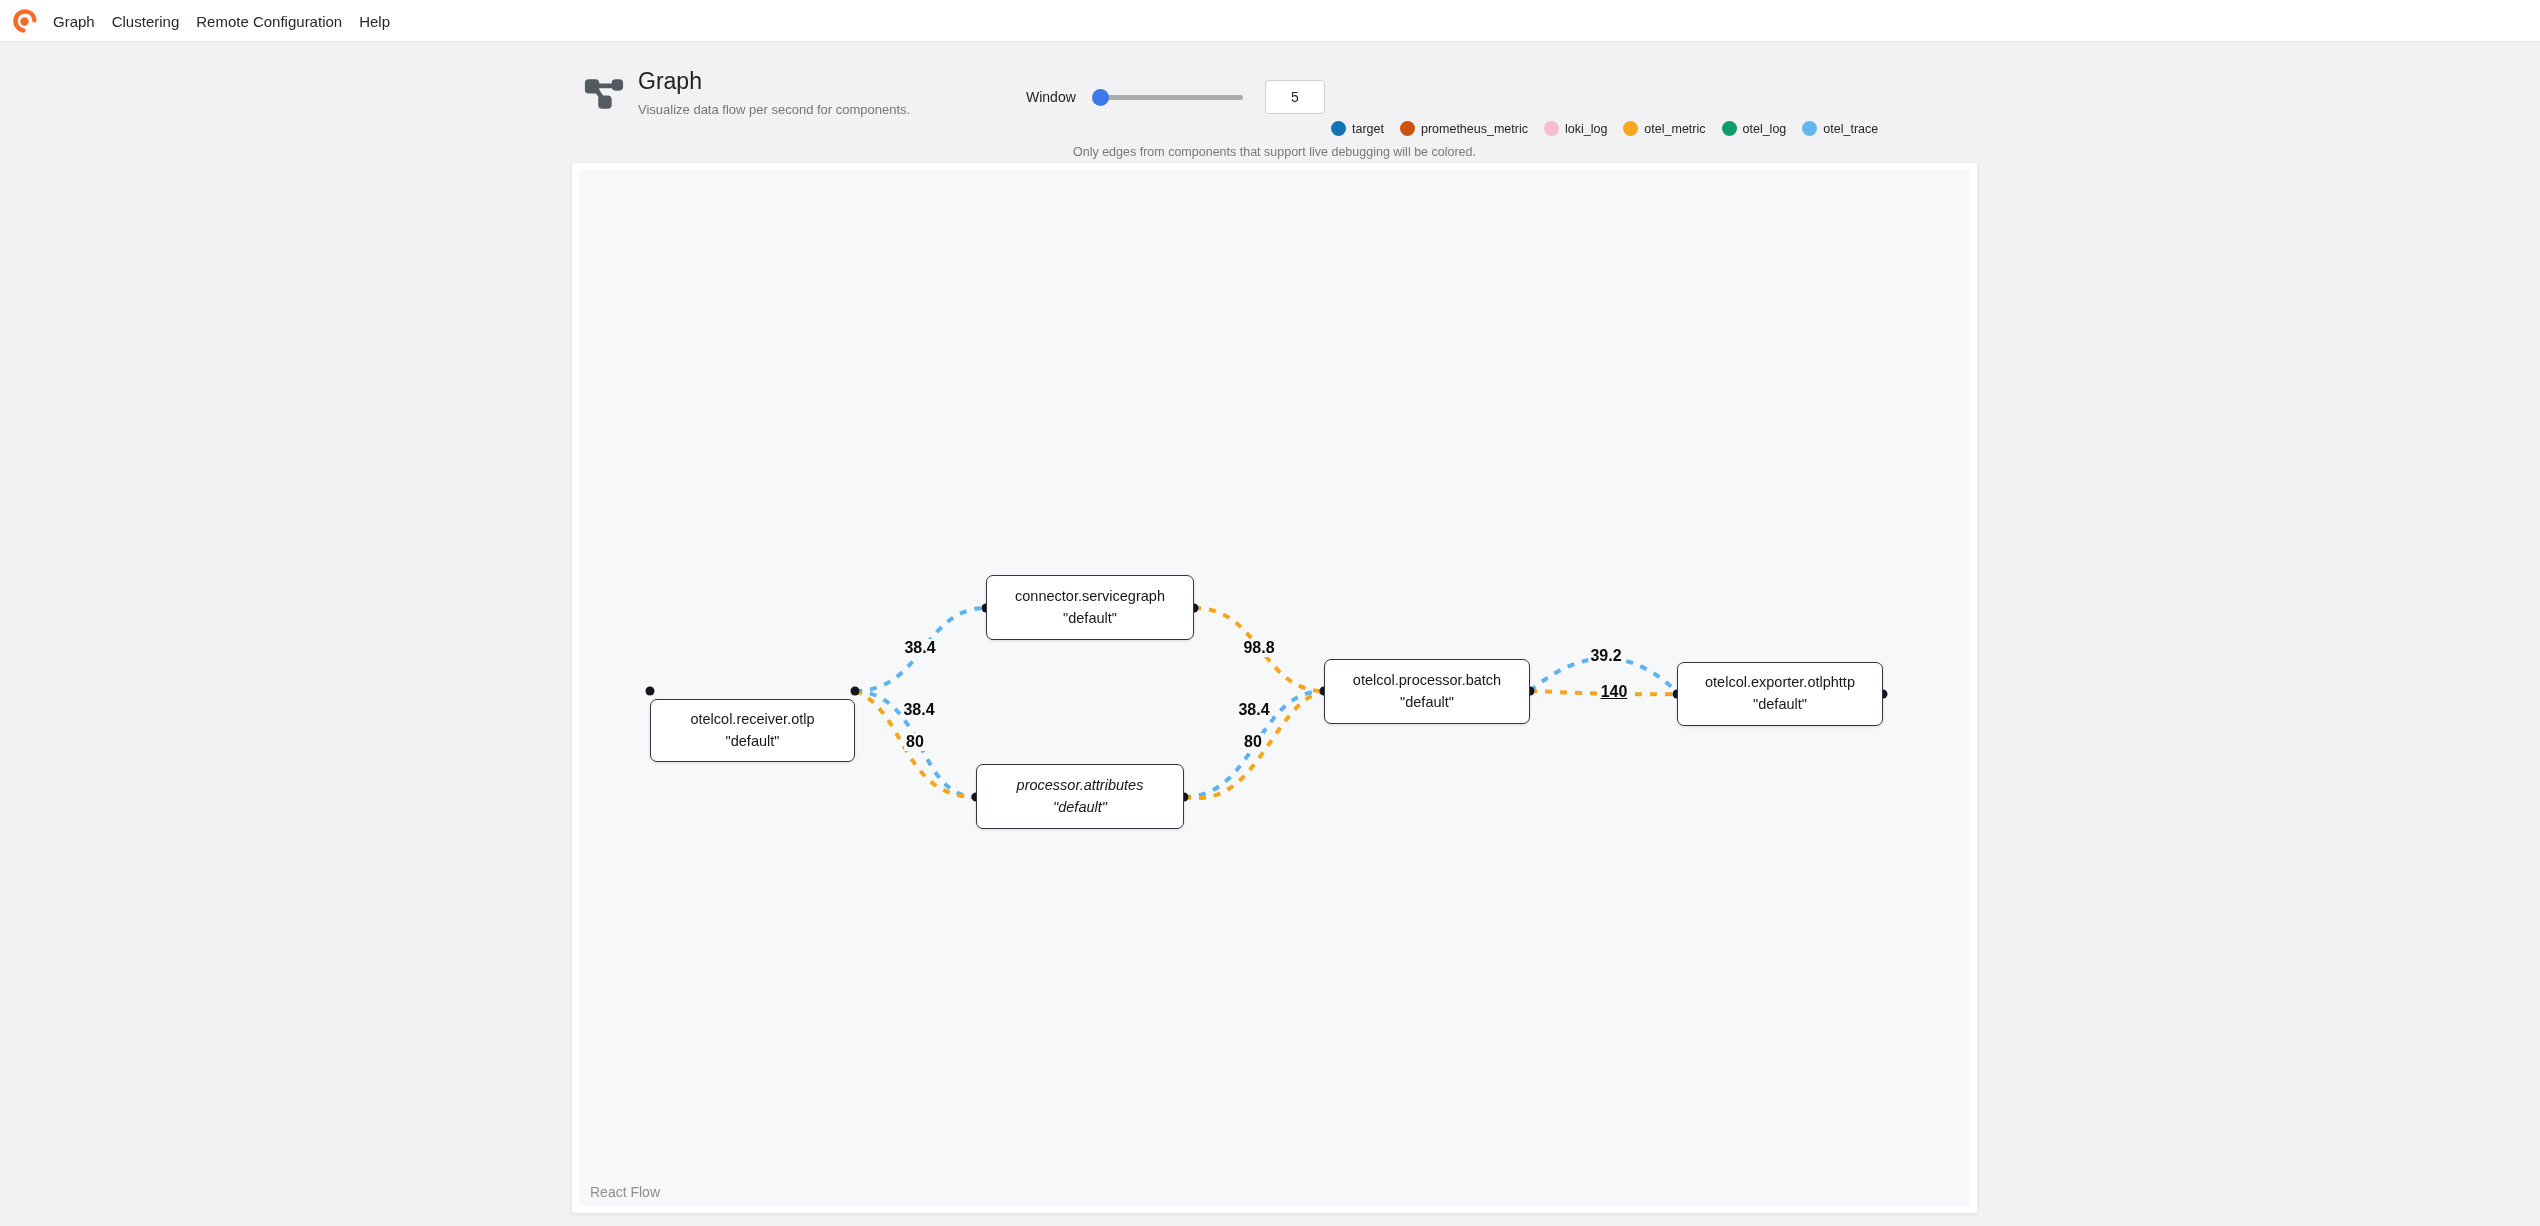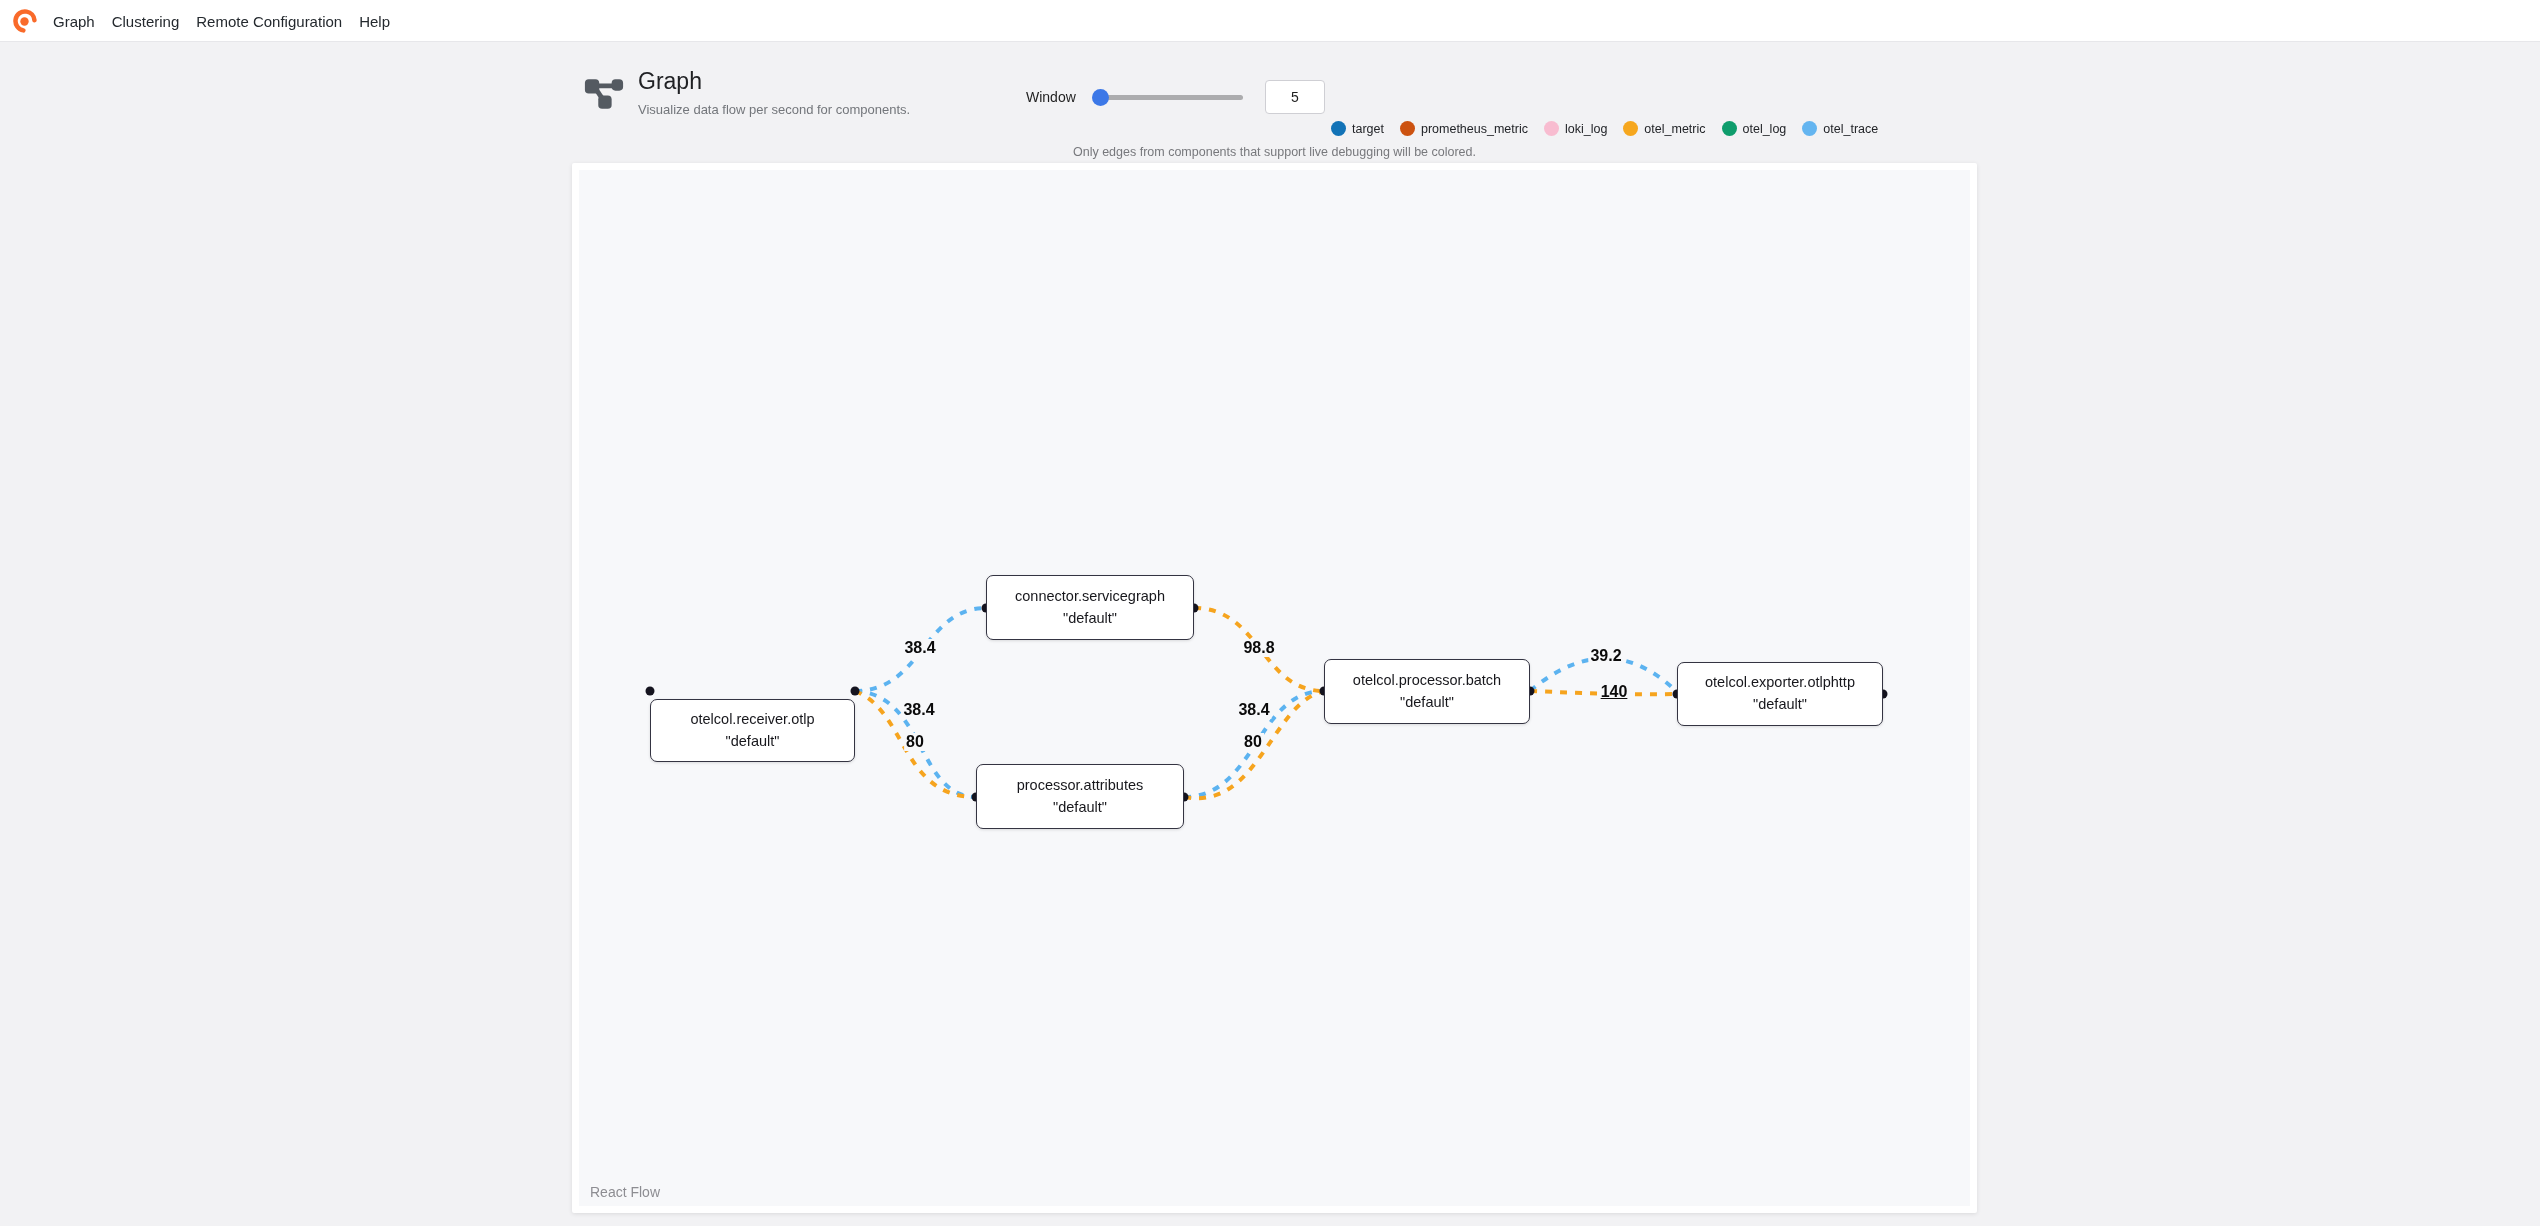--- a/index.html
+++ b/index.html
@@ -44,21 +44,21 @@
   .edge-trace { stroke:#5cb3f0; }
   .edge-metric { stroke:#f6a41e; }
   .handle { fill:#15141f; }
 
   .flow-node { position:absolute; background:#ffffff; border:1px solid #343442; border-radius:7px;
                display:flex; flex-direction:column; align-items:center; justify-content:center;
                font-size:14.5px; line-height:1.5; color:#17171c; text-align:left; cursor:pointer;
                box-shadow:0 1px 3px rgba(0,0,0,0.12); }
   .node-receiver     { left:71px;  top:489px; width:205px; height:63px;margin-top:40px; }
   .node-servicegraph { left:407px; top:405px; width:208px; height:65px; }
-  .node-attributes   { left:397px; top:594px; width:208px; height:65px; }
+  .node-attributes   { left:397px; top:594px; width:208px; height:65px;font-style:italic; }
   .node-batch        { left:745px; top:489px; width:206px; height:65px; }
   .node-exporter     { left:1098px;top:492px; width:206px; height:64px; }
 
   .edge-label { position:absolute; transform:translate(-50%,-50%); font-size:16px; font-weight:bold; color:#0b0b0b;
                 background:#f7f8fa; padding:0 2px; white-space:nowrap; }
   .attribution { position:absolute; left:11px; bottom:6px; font-size:14px; color:#8d8d92; }
 </style>
 </head>
 <body>
 

